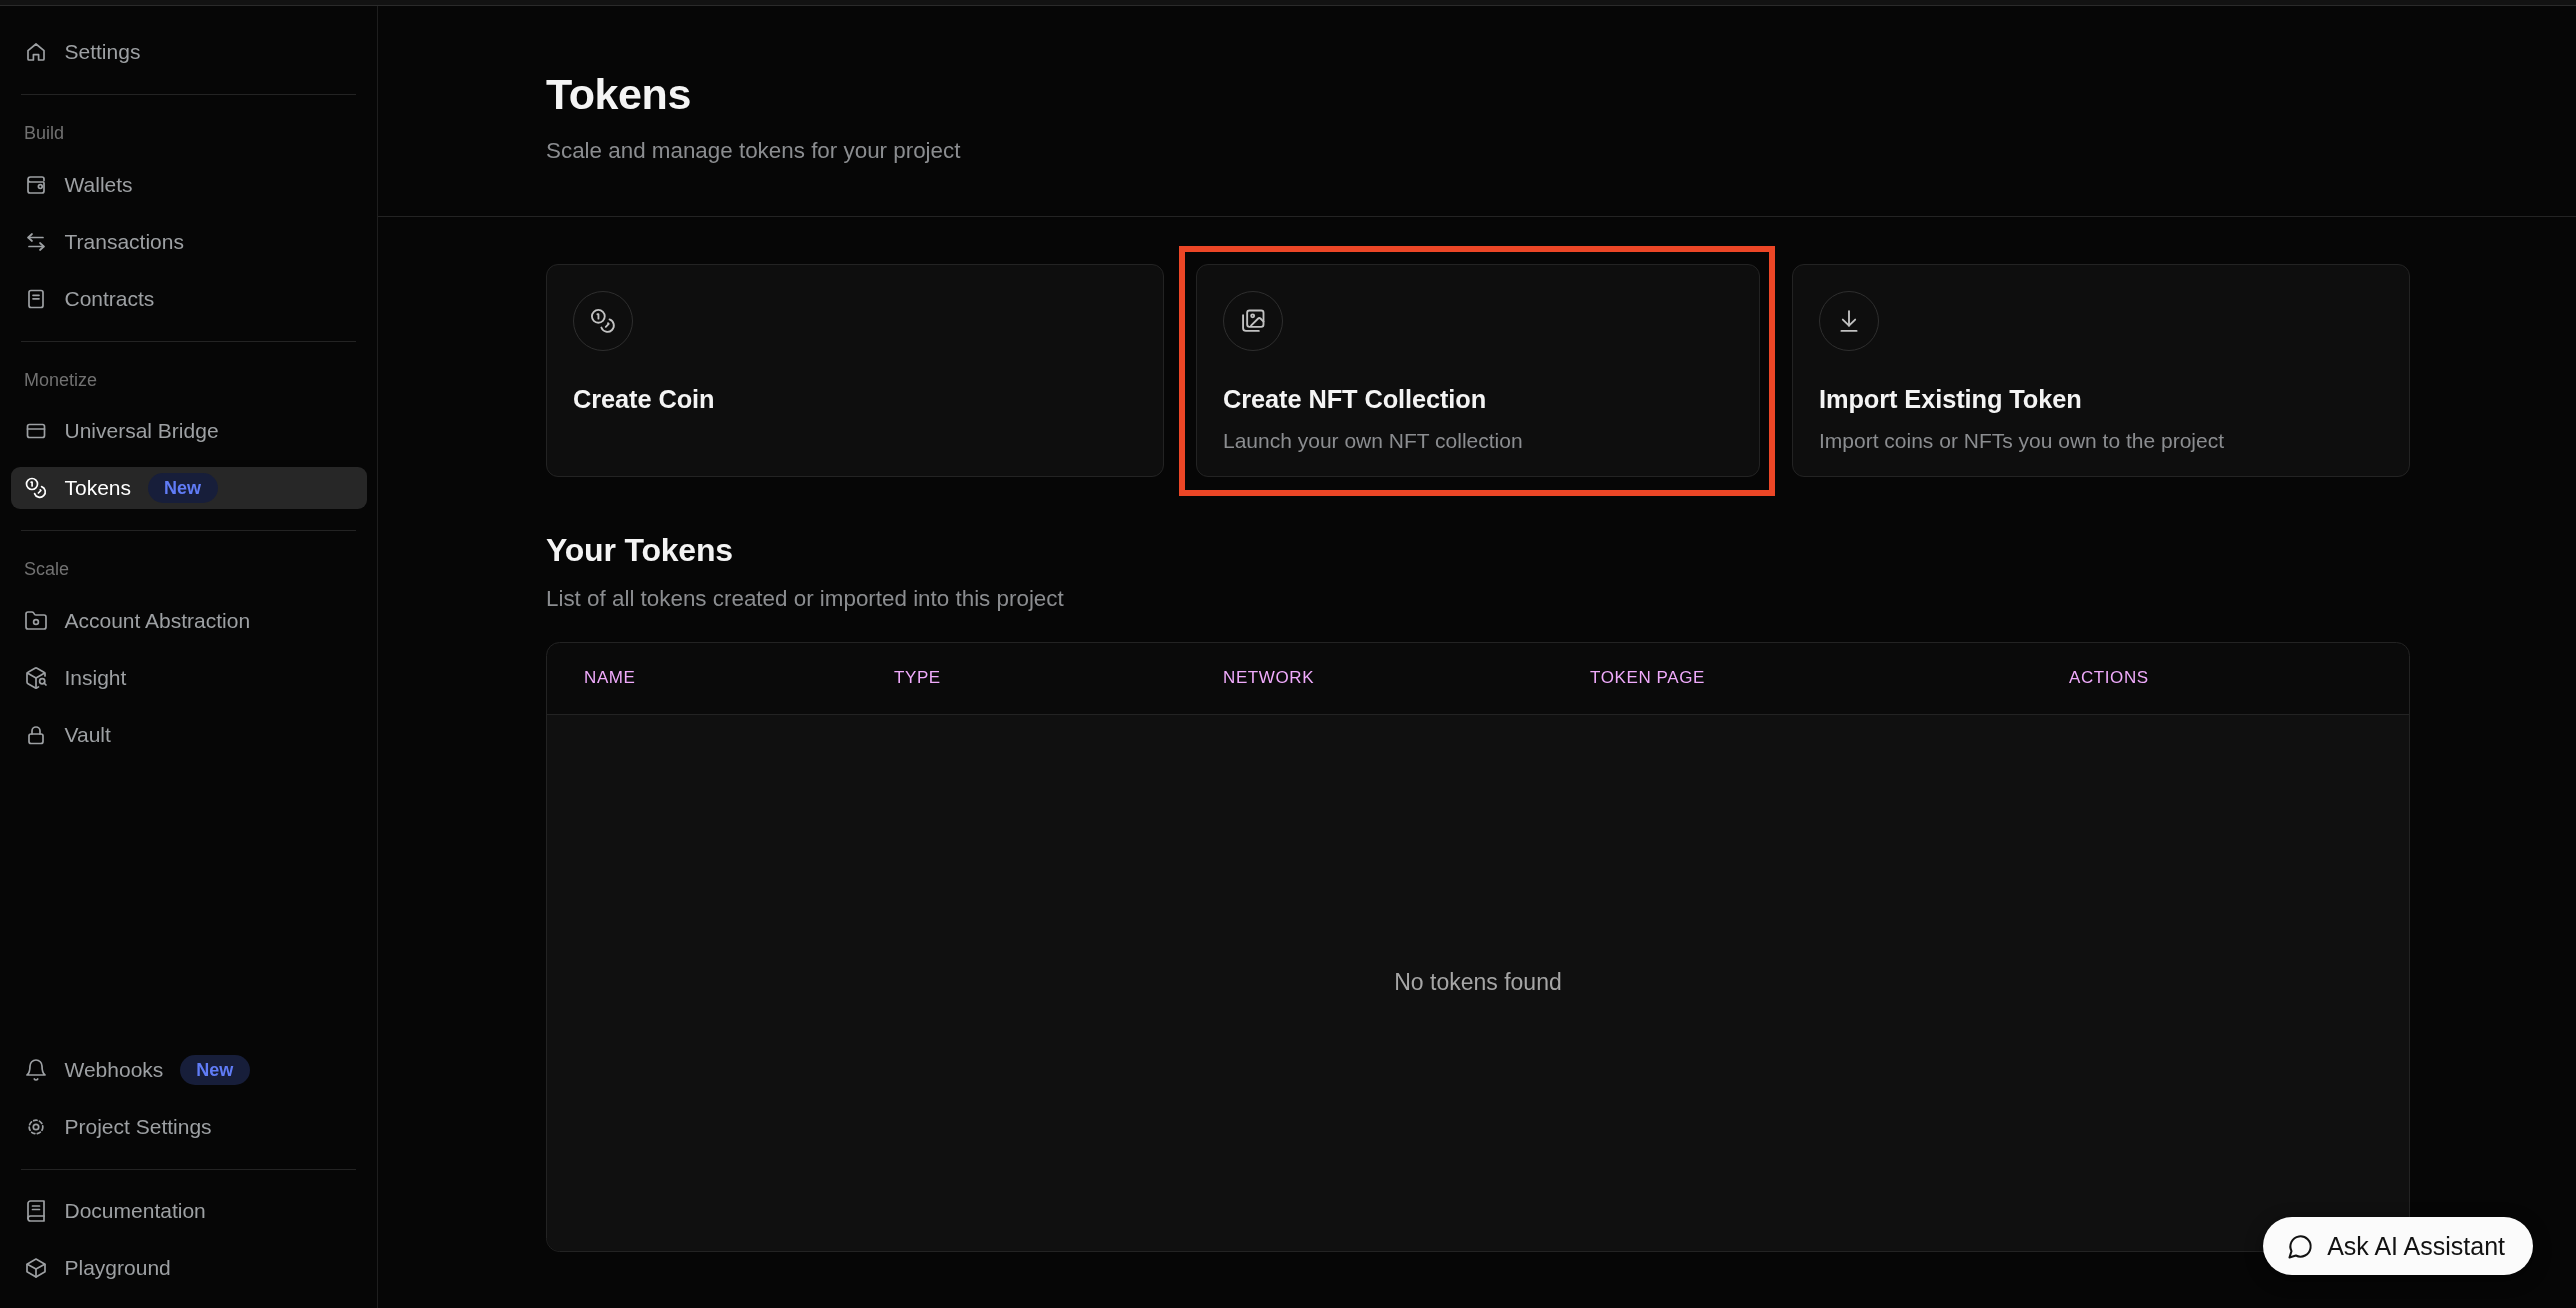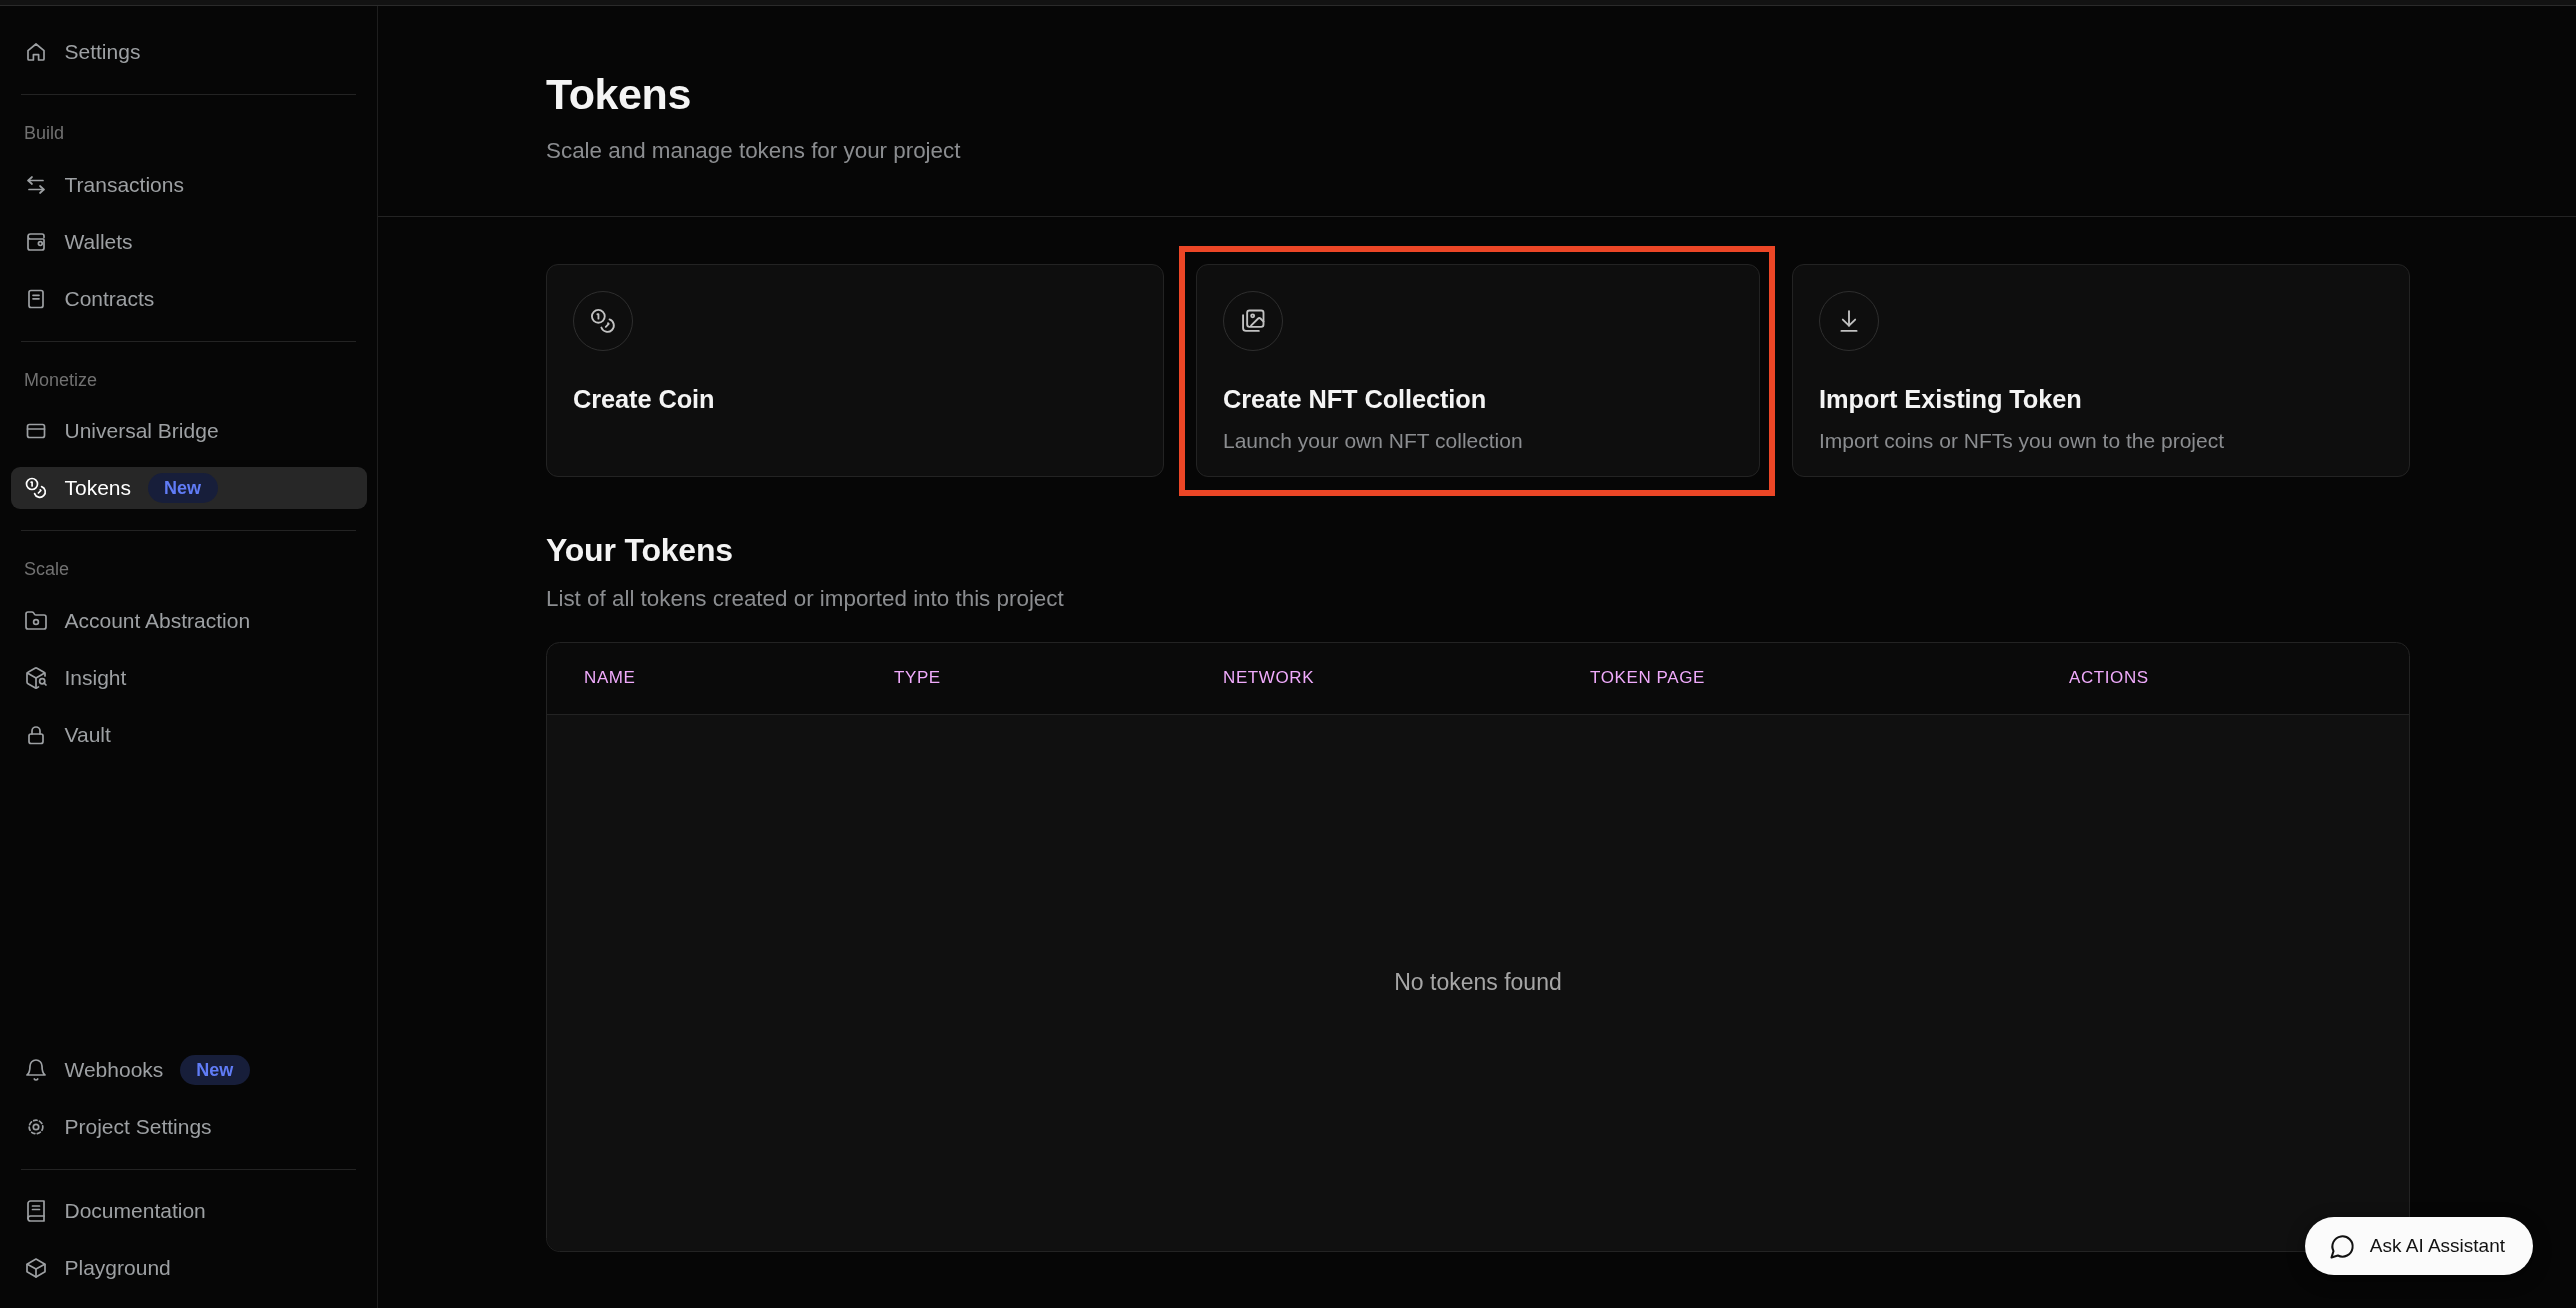--- a/index.html
+++ b/index.html
@@ -96,21 +96,21 @@
   .tbody{
     flex:1;background:var(--tbody);
     display:flex;align-items:center;justify-content:center;
   }
   .tbody .empty{font-size:23px;color:#a6a6a6;}
   
   .ai-btn{
     position:fixed;right:43px;bottom:33px;height:58px;
     display:flex;align-items:center;gap:13.5px;padding:0 28px 0 24px;
     background:#fbfbfb;color:#121212;border:none;border-radius:30px;
-    font-family:inherit;font-size:19px;font-weight:500;cursor:pointer;z-index:10;
+    font-family:inherit;font-size:25px;font-weight:500;cursor:pointer;z-index:10;
     box-shadow:0 4.5px 18px rgba(0,0,0,.45);
   }
   .ai-btn svg{width:27px;height:27px;stroke:#121212;fill:none;stroke-width:1.8;stroke-linecap:round;stroke-linejoin:round;}
 </style>
 </head>
 <body>
 
 <div class="top-strip"></div>
 
 <div class="app">
@@ -127,37 +127,37 @@
         <span>Settings</span>
       </div>
 
       <hr class="side-div">
 
       <div class="sec">Build</div>
 
       <div class="item">
         <span class="ic">
           <svg viewBox="0 0 24 24">
+              <path d="M20 7.5V6a2 2 0 0 0-2-2H6.5a2.5 2.5 0 0 0 0 5H19a1 1 0 0 1 1 1v8a2 2 0 0 1-2 2H6a2 2 0 0 1-2-2V6.5"></path>
+              <circle cx="16.3" cy="13.6" r="1.9"></circle>
+            </svg>
+        </span>
+        <span>Wallets</span>
+      </div>
+
+      <div class="item">
+        <span class="ic">
+          <svg viewBox="0 0 24 24">
               <path d="M8 4 4.2 7.5 8 11"></path>
               <path d="M4.2 7.5H19"></path>
               <path d="m16 13 3.8 3.5L16 20"></path>
               <path d="M19.8 16.5H5"></path>
             </svg>
         </span>
         <span>Transactions</span>
-      </div>
-
-      <div class="item">
-        <span class="ic">
-          <svg viewBox="0 0 24 24">
-              <path d="M20 7.5V6a2 2 0 0 0-2-2H6.5a2.5 2.5 0 0 0 0 5H19a1 1 0 0 1 1 1v8a2 2 0 0 1-2 2H6a2 2 0 0 1-2-2V6.5"></path>
-              <circle cx="16.3" cy="13.6" r="1.9"></circle>
-            </svg>
-        </span>
-        <span>Wallets</span>
       </div>
 
       <div class="item">
         <span class="ic">
           <svg viewBox="0 0 24 24">
               <rect x="5" y="3.5" width="14" height="17" rx="2"></rect>
               <path d="M9 8.3h6"></path>
               <path d="M9 11.8h6"></path>
             </svg>
         </span>

